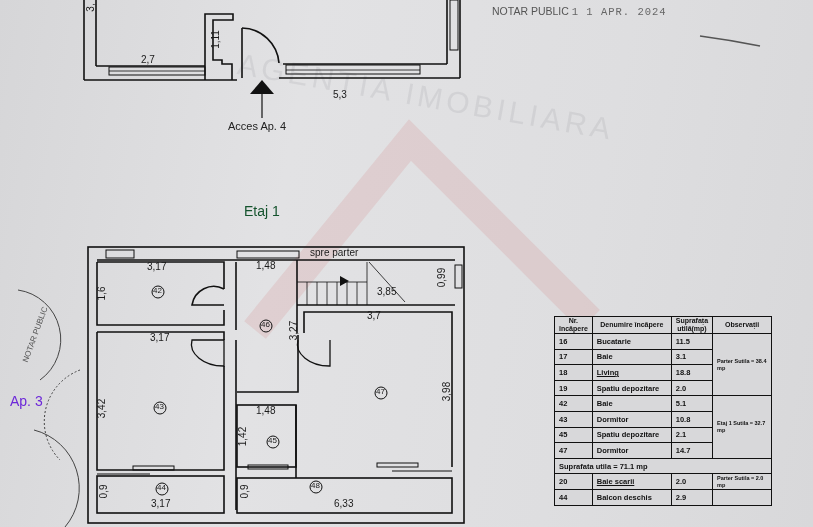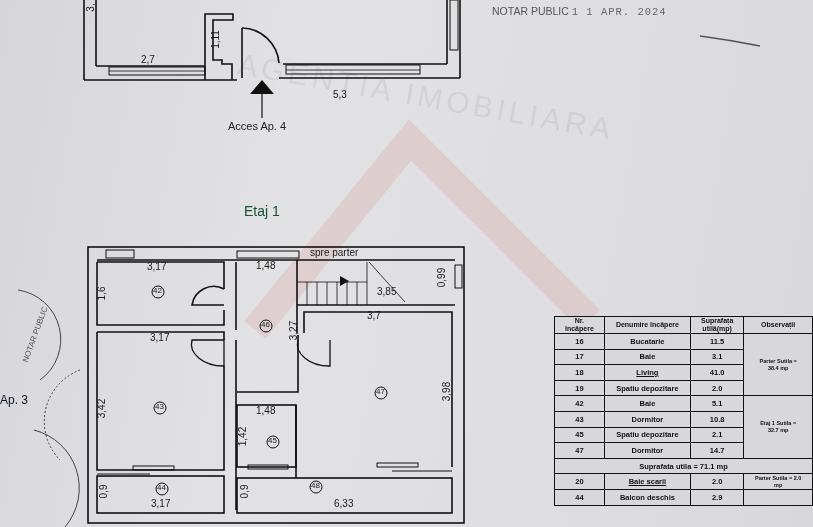--- a/index.html
+++ b/index.html
@@ -4,24 +4,24 @@
 <style>
   html,body{margin:0;padding:0;}
   body{width:813px;height:527px;overflow:hidden;background:#dcdcde;font-family:"Liberation Sans",sans-serif;position:relative;}
   .paper{position:absolute;left:0;top:0;width:813px;height:527px;background:linear-gradient(100deg,#d6d6d8 0%,#e2e2e4 35%,#dedee0 70%,#d8d8da 100%);}
   svg.plan{position:absolute;left:0;top:0;}
   .lbl{position:absolute;color:#1a1a1a;white-space:nowrap;}
   .notary{position:absolute;left:492px;top:0;font-size:10.5px;color:#555;line-height:15px;}
   .notary .sig{font-family:Liberation Mono, monospace;color:#666;letter-spacing:1px;}
   .etaj-title{position:absolute;left:244px;top:203px;font-size:14px;color:#14532d;}
   .acces{position:absolute;left:228px;top:120px;font-size:11px;color:#222;}
-  .ap3{position:absolute;left:0;top:393px;font-size:12px;color:#0f172a;}
+  .ap3{position:absolute;left:10px;top:393px;font-size:14px;color:#6d28d9;}
   .watermark{position:absolute;left:235px;top:80px;font-size:30px;color:rgba(150,150,155,0.18);letter-spacing:4px;transform:rotate(10deg);}
   table.rooms{position:absolute;left:554px;top:316px;border-collapse:collapse;font-size:7.5px;font-weight:bold;color:#111;background:#d8d8da;}
-  table.rooms td, table.rooms th{border:1.3px solid #111;text-align:center;padding:0 10px;height:14.6px;}
+  table.rooms td, table.rooms th{border:1.3px solid #111;padding:0 4px;height:14.6px;}
   table.rooms th{font-size:7px;line-height:8px;height:15px;}
   table.rooms td.obs{font-size:5.5px;line-height:7px;}
   .dim{font-size:10px;}
 </style>
 </head>
 <body>
 
 <div class="paper"></div>
 
 <div class="watermark">AGENTIA IMOBILIARA</div>
@@ -195,21 +195,21 @@
       <td class="obs" rowspan="4">Parter Sutila = 38.4 mp</td>
     </tr>
     <tr>
       <td>17</td>
       <td>Baie</td>
       <td>3.1</td>
     </tr>
     <tr>
       <td>18</td>
       <td style="text-decoration:underline">Living</td>
-      <td>41.0</td>
+      <td>18.8</td>
     </tr>
     <tr>
       <td>19</td>
       <td>Spatiu depozitare</td>
       <td>2.0</td>
     </tr>
     <tr>
       <td>42</td>
       <td>Baie</td>
       <td>5.1</td>

